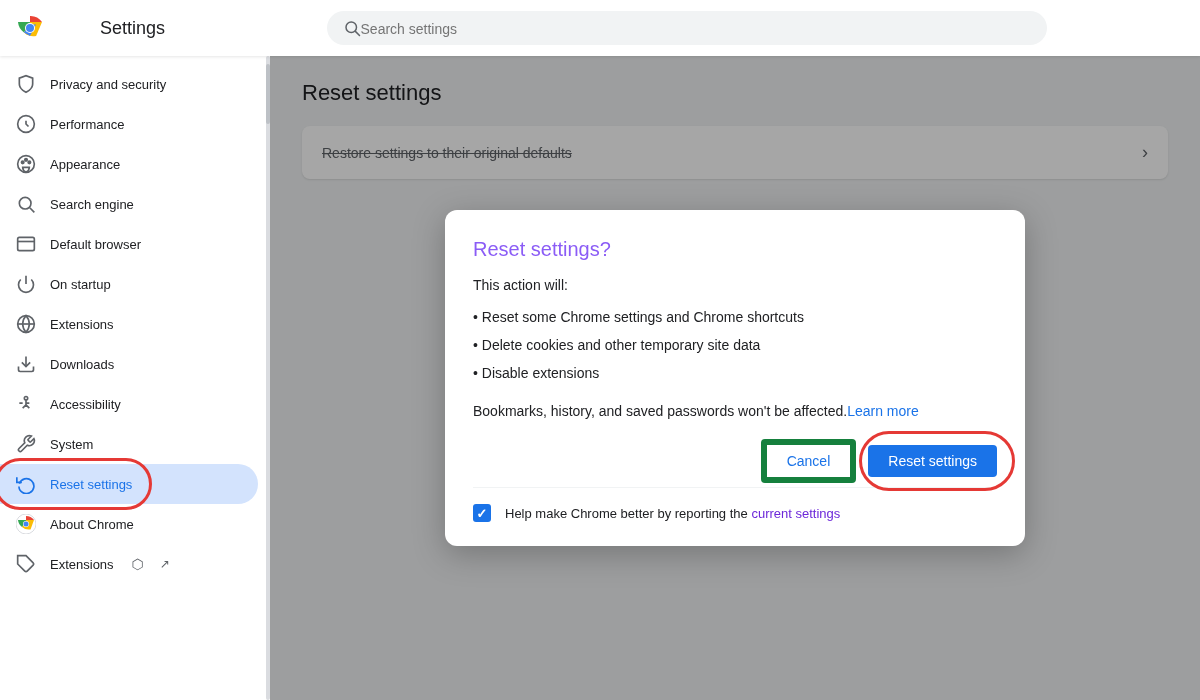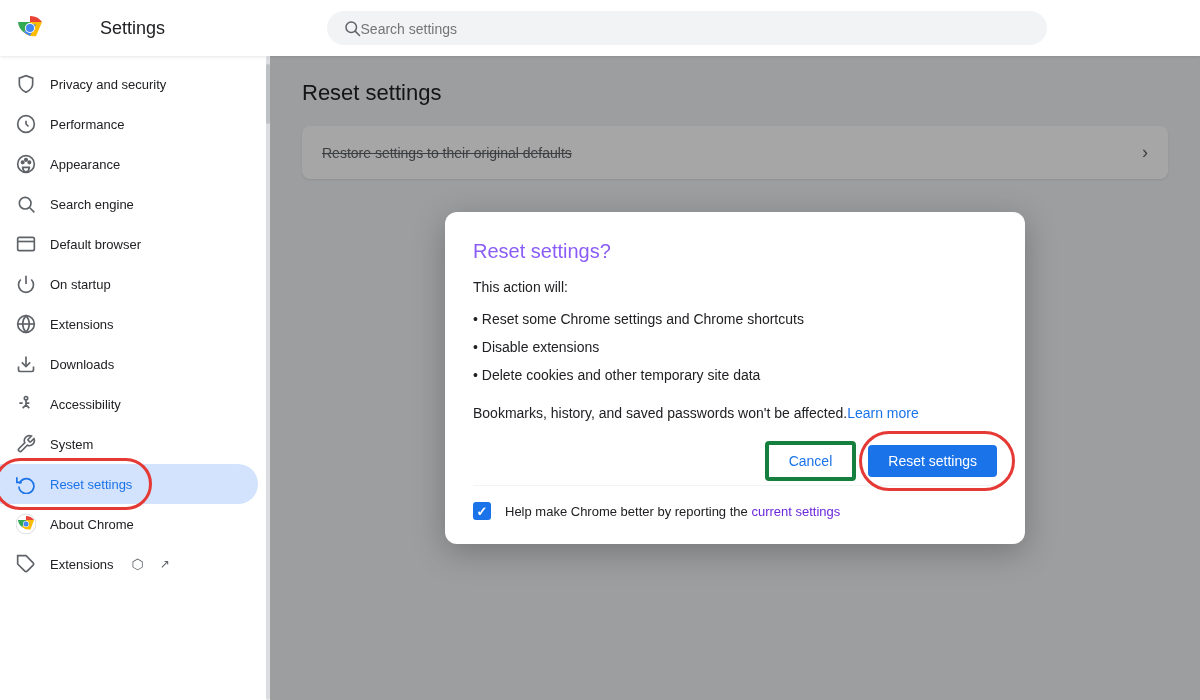--- a/index.html
+++ b/index.html
@@ -239,21 +239,21 @@
     }
     .modal-buttons {
       display: flex;
       justify-content: flex-end;
       gap: 12px;
       align-items: center;
       position: relative;
     }
     .btn-cancel {
       background: #fff;
-      border: 4px solid #15803d;
+      border: 6px solid #15803d;
       border-radius: 4px;
       padding: 8px 20px;
       font-size: 14px;
       color: #1a73e8;
       cursor: pointer;
       font-weight: 500;
     }
     .btn-reset {
       background: #1a73e8;
       border: none;
@@ -495,22 +495,22 @@
       <span class="settings-row-label">Restore settings to their original defaults</span>
       <span class="chevron-right">›</span>
     </div>
 
     <div class="modal-overlay">
       <div class="modal">
         <div class="modal-title">Reset settings?</div>
         <div class="modal-subtitle">This action will:</div>
         <ul class="modal-list">
           <li>Reset some Chrome settings and Chrome shortcuts</li>
+          <li>Delete cookies and other temporary site data</li>
           <li>Disable extensions</li>
-          <li>Delete cookies and other temporary site data</li>
         </ul>
         <div class="modal-footer-text">
           <span>Bookmarks, history, and saved passwords won't be affected.</span><a href="#">Learn more</a>
         </div>
         <div class="modal-buttons">
           <button class="btn-cancel">Cancel</button>
           <button class="btn-reset">Reset settings</button>
 
           <div class="red-circle-btn"></div>
         </div>

